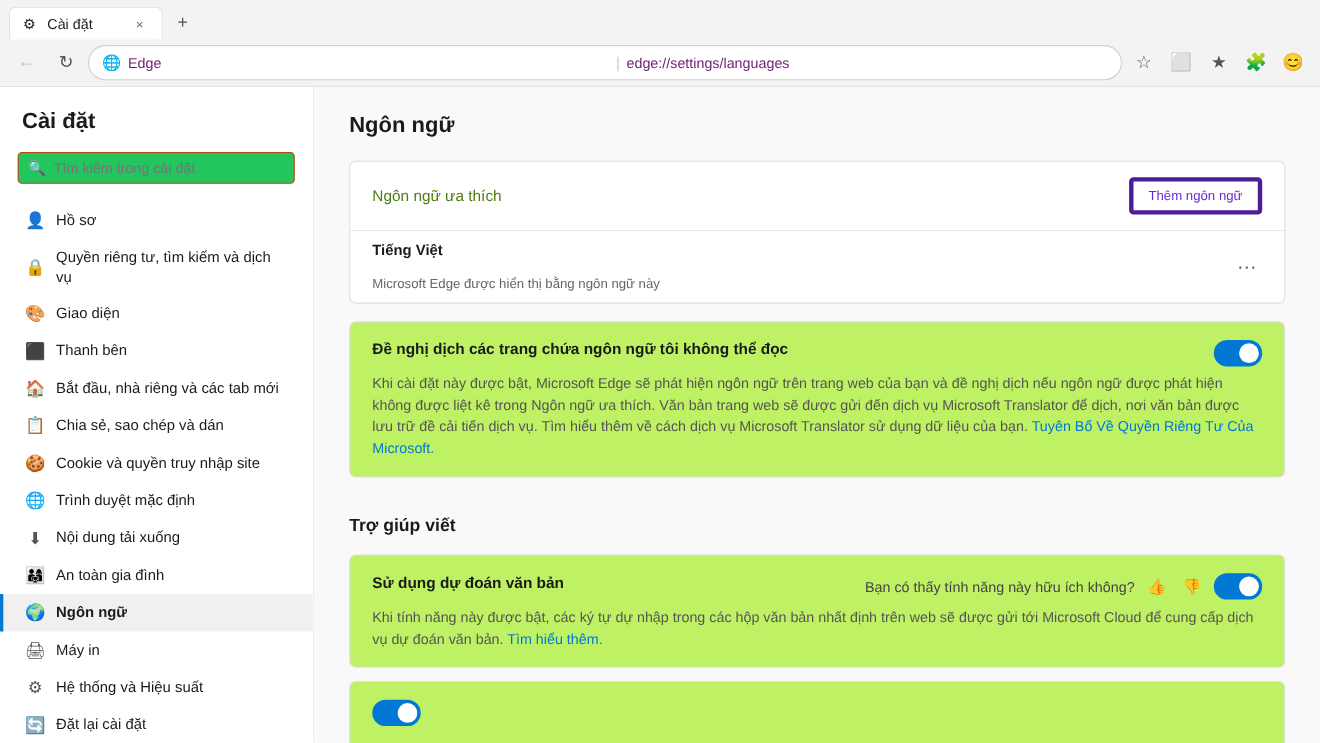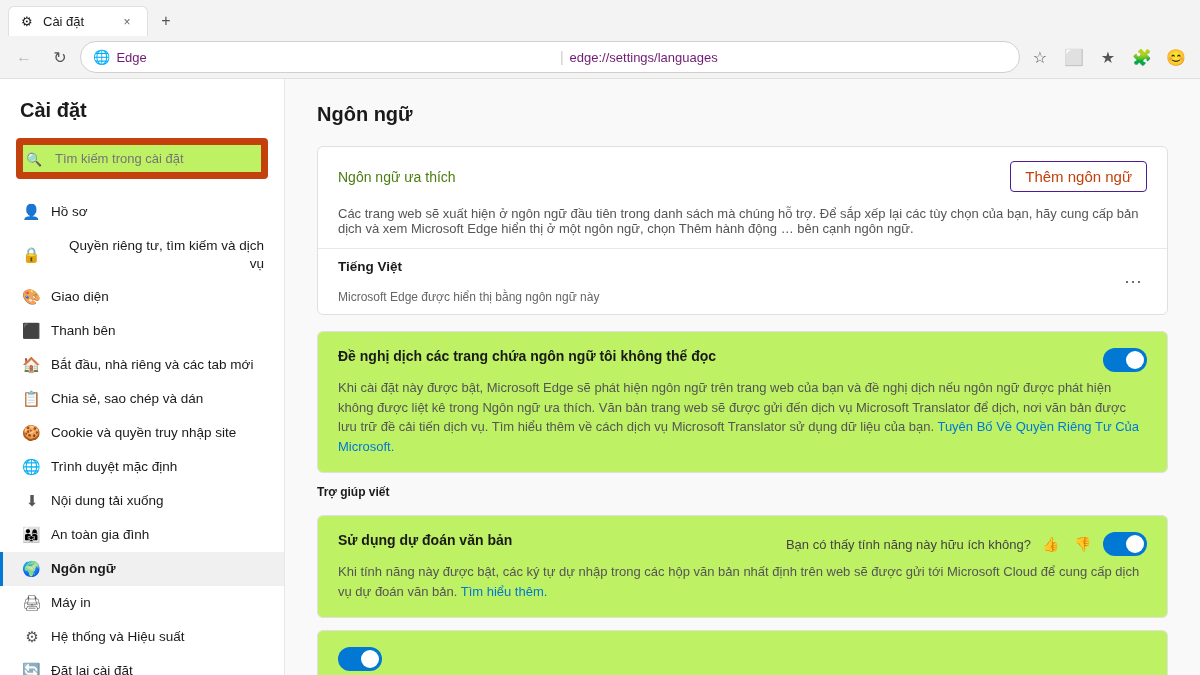--- a/index.html
+++ b/index.html
@@ -23,37 +23,37 @@
     .address-separator { color: #ccc; }
     .nav-actions { display: flex; gap: 2px; }
 
     
     .main-layout { display: flex; height: calc(675px - 78px); }
 
     
     .sidebar { width: 285px; background: #fff; border-right: 1px solid #e8e8e8; padding: 20px 0; overflow-y: auto; flex-shrink: 0; }
     .sidebar-title { font-size: 20px; font-weight: 600; padding: 0 20px 16px; color: #1a1a1a; }
     .search-box { margin: 0 16px 16px; position: relative; }
-    .search-box input { width: 100%; padding: 6px 12px 6px 32px; border: 7px solid #c2410c; border-radius: 4px; font-size: 13px; color: #444; background: #bef264; outline: none; }
+    .search-box input { width: 100%; padding: 6px 12px 6px 32px; border: 1px solid #c2410c; border-radius: 4px; font-size: 13px; color: #444; background: #22c55e; outline: none; }
     .search-box .search-icon-inner { position: absolute; left: 10px; top: 50%; transform: translateY(-50%); color: #666; font-size: 13px; }
     .sidebar-item { display: flex; align-items: center; padding: 8px 20px; cursor: pointer; gap: 10px; color: #1a1a1a; font-size: 13.5px; border-left: 3px solid transparent; }
     .sidebar-item.active { background: #f0f0f0; border-left: 3px solid #0078d4; font-weight: 600; }
     .sidebar-icon { width: 18px; height: 18px; display: flex; align-items: center; justify-content: center; color: #555; font-size: 15px; flex-shrink: 0; }
-    .sidebar-label { line-height: 1.3; text-align: right; }
+    .sidebar-label { line-height: 1.3; }
 
     
     .content { flex: 1; padding: 24px 32px; overflow-y: auto; background: #f9f9f9; }
     .section-title { font-size: 20px; font-weight: 600; margin-bottom: 20px; color: #1a1a1a; }
     .card-title { font-size: 14px; font-weight: 400; color: #4d7c0f; }
 
     .lang-section { background: #fff; border: 1px solid #e0e0e0; border-radius: 6px; margin-bottom: 16px; }
     .lang-header { padding: 14px 20px; display: flex; align-items: center; justify-content: space-between; }
     .lang-desc { padding: 0 20px 12px; font-size: 13px; color: #555; }
 
-    .btn-add-lang { padding: 6px 14px; border: 1px solid #4c1d95; background: #fff; border-radius: 4px; font-size: 15px; cursor: pointer; color: #c2410c; }
+    .btn-add-lang { padding: 6px 14px; border: 4px solid #4c1d95; background: #fff; border-radius: 4px; font-size: 12px; cursor: pointer; color: #6d28d9; }
 
     .lang-item { padding: 10px 20px; display: flex; align-items: center; justify-content: space-between; border-top: 1px solid #e8e8e8; }
     .lang-item-info {}
     .lang-item-name { font-size: 13.5px; font-weight: 700; }
     .lang-item-sub { font-size: 12px; color: #666; margin-top: 16px; }
     .more-btn { color: #555; cursor: pointer; font-size: 18px; width: 28px; height: 28px; display: flex; align-items: center; justify-content: center; border-radius: 4px; }
 
     
     .toggle { width: 44px; height: 24px; background: #0078d4; border-radius: 12px; position: relative; cursor: pointer; flex-shrink: 0; }
     .toggle::after { content: ''; position: absolute; width: 18px; height: 18px; background: #fff; border-radius: 50%; top: 3px; right: 3px; transition: all 0.2s; }
@@ -63,21 +63,21 @@
     .suggest-text { font-size: 13px; color: #444; }
     .thumb-btn { width: 24px; height: 24px; display: flex; align-items: center; justify-content: center; color: #555; cursor: pointer; }
 
     .section-card { background: #bef264; border: 1px solid #e0e0e0; border-radius: 6px; margin-bottom: 12px; padding: 16px 20px; }
     .section-card-title { font-weight: 600; font-size: 14px; margin-bottom: 6px; }
     .section-card-desc { font-size: 13px; color: #555; line-height: 1.5; }
     .section-card-title-row { display: flex; align-items: flex-start; justify-content: space-between; gap: 10px; margin-bottom: 6px; }
     .link-blue { color: #0078d4; text-decoration: none; }
 
     
-    .writing-section-title { font-size: 12px; font-weight: 600; margin: 12px 0 16px; color: #1a1a1a; }
+    .writing-section-title { font-size: 16px; font-weight: 600; margin: 36px 0 16px; color: #1a1a1a; }
   </style>
 </head>
 <body>
 
 <div class="browser-chrome">
   <div class="tab-bar">
     <div class="tab">
       <span class="tab-icon">⚙</span>
       <span class="tab-title">Cài đặt</span>
       <span class="tab-close">×</span>
@@ -172,21 +172,20 @@
   </div>
 
   <div class="content">
     <div class="section-title">Ngôn ngữ</div>
 
     <div class="lang-section">
       <div class="lang-header">
         <span class="card-title">Ngôn ngữ ưa thích</span>
         <button class="btn-add-lang">Thêm ngôn ngữ</button>
       </div>
-      <div class="lang-desc">Các trang web sẽ xuất hiện ở ngôn ngữ đầu tiên trong danh sách mà chúng hỗ trợ. Để sắp xếp lại các tùy chọn của bạn, hãy cung cấp bản dịch và xem Microsoft Edge hiển thị ở một ngôn ngữ, chọn Thêm hành động … bên cạnh ngôn ngữ.</div>
       <div class="lang-item">
         <div class="lang-item-info">
           <div class="lang-item-name">Tiếng Việt</div>
           <div class="lang-item-sub">Microsoft Edge được hiển thị bằng ngôn ngữ này</div>
         </div>
         <div class="more-btn">···</div>
       </div>
     </div>
 
     <div class="section-card">

